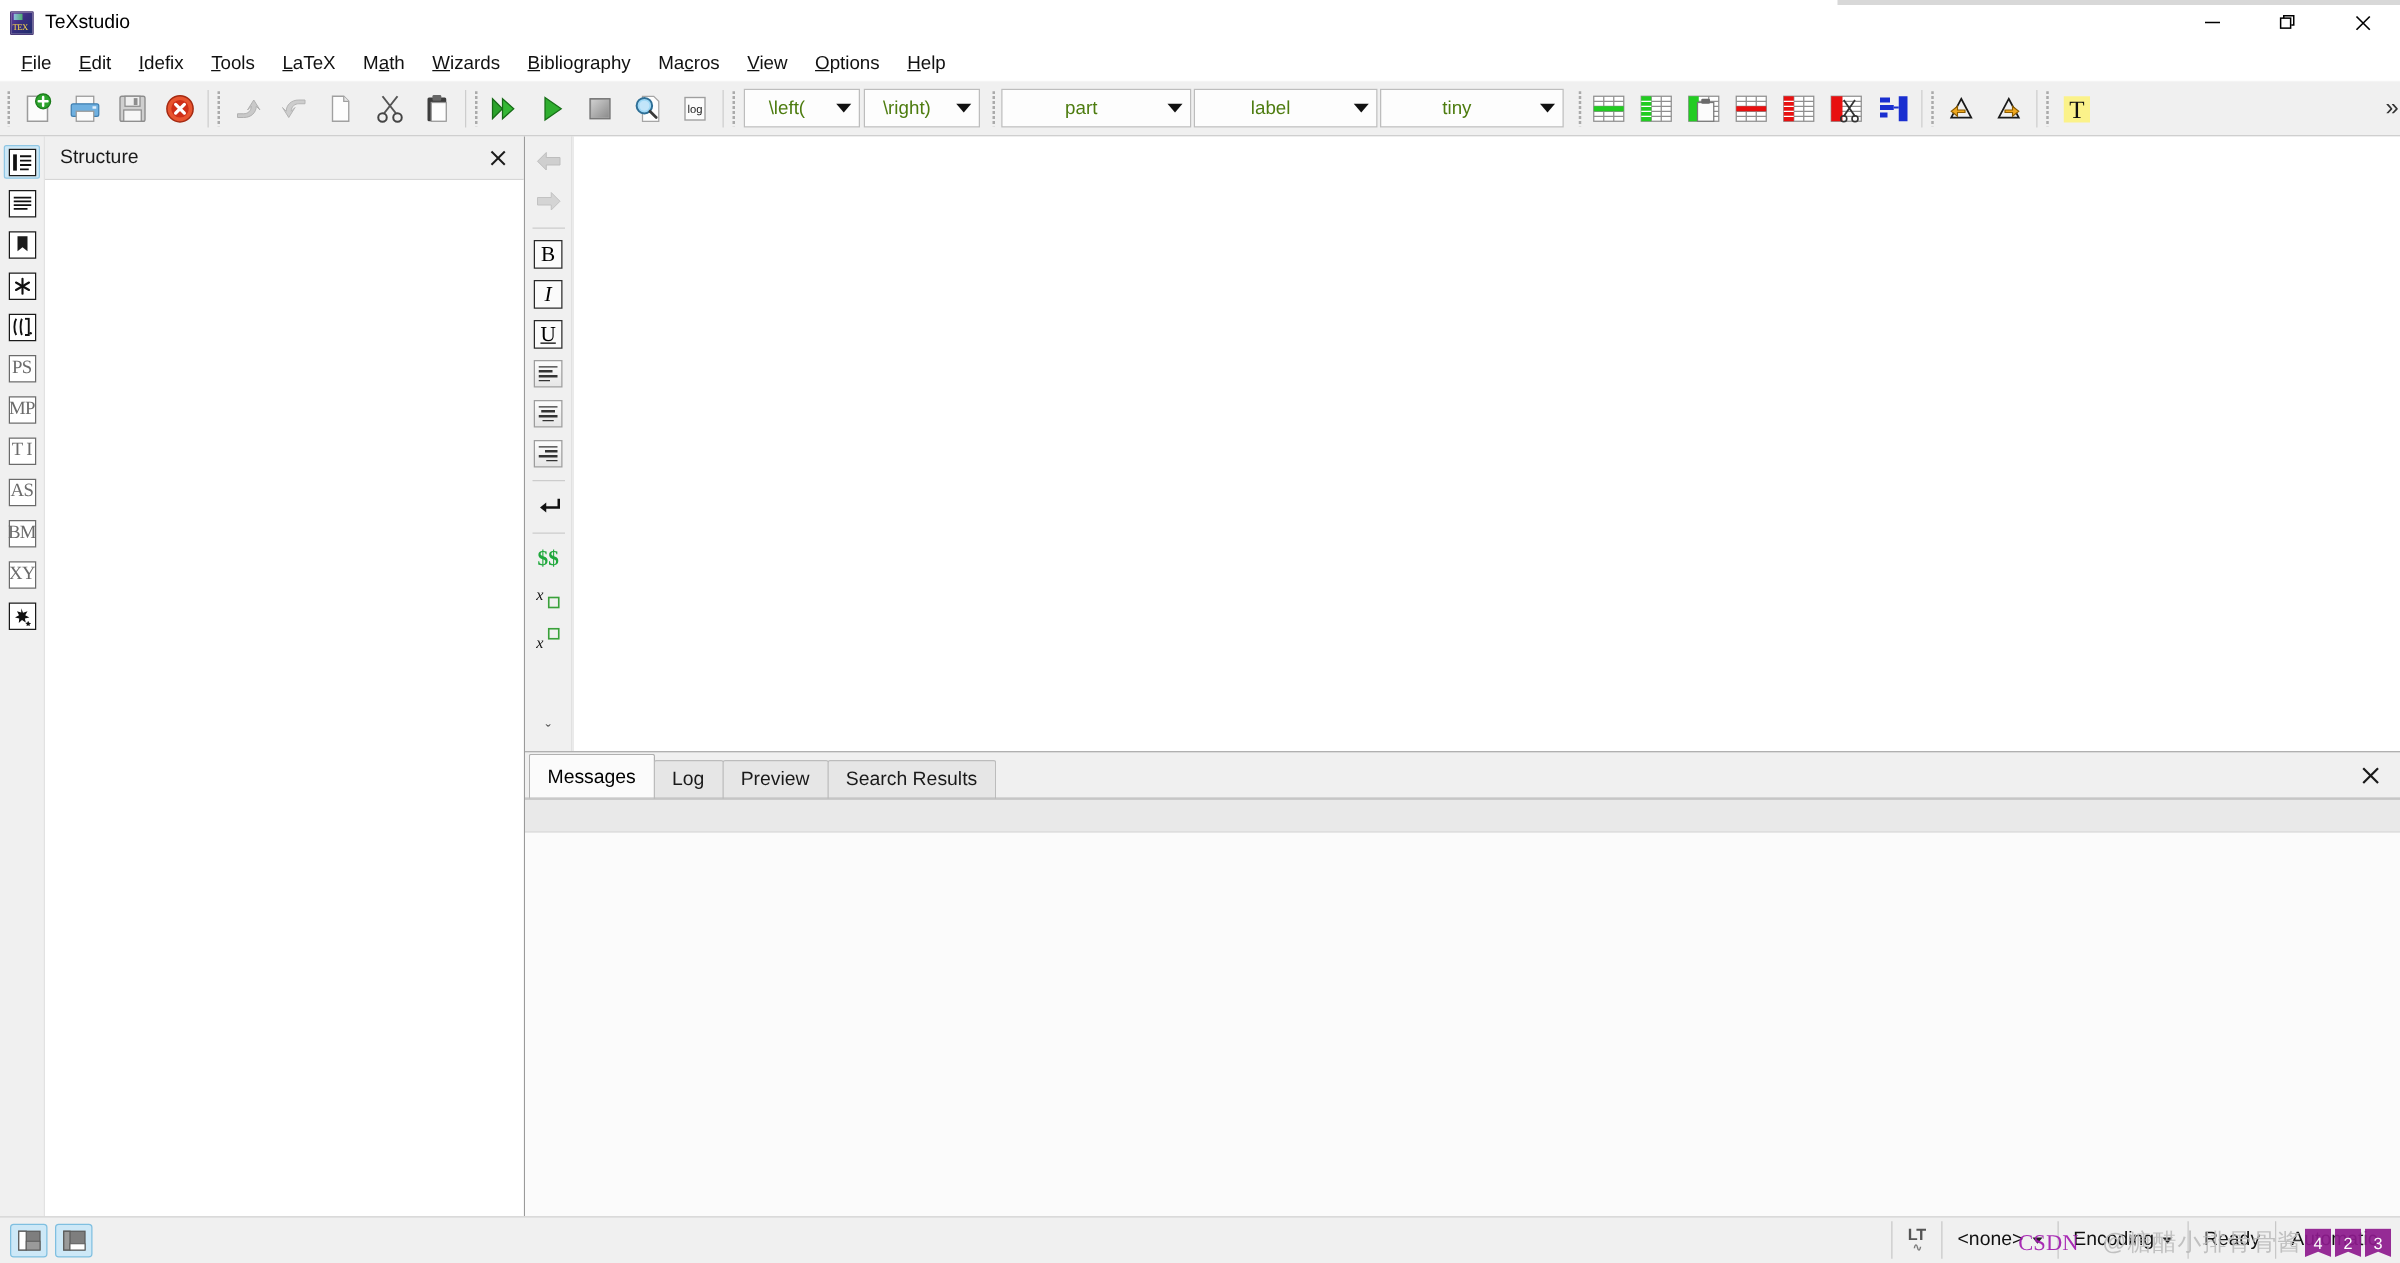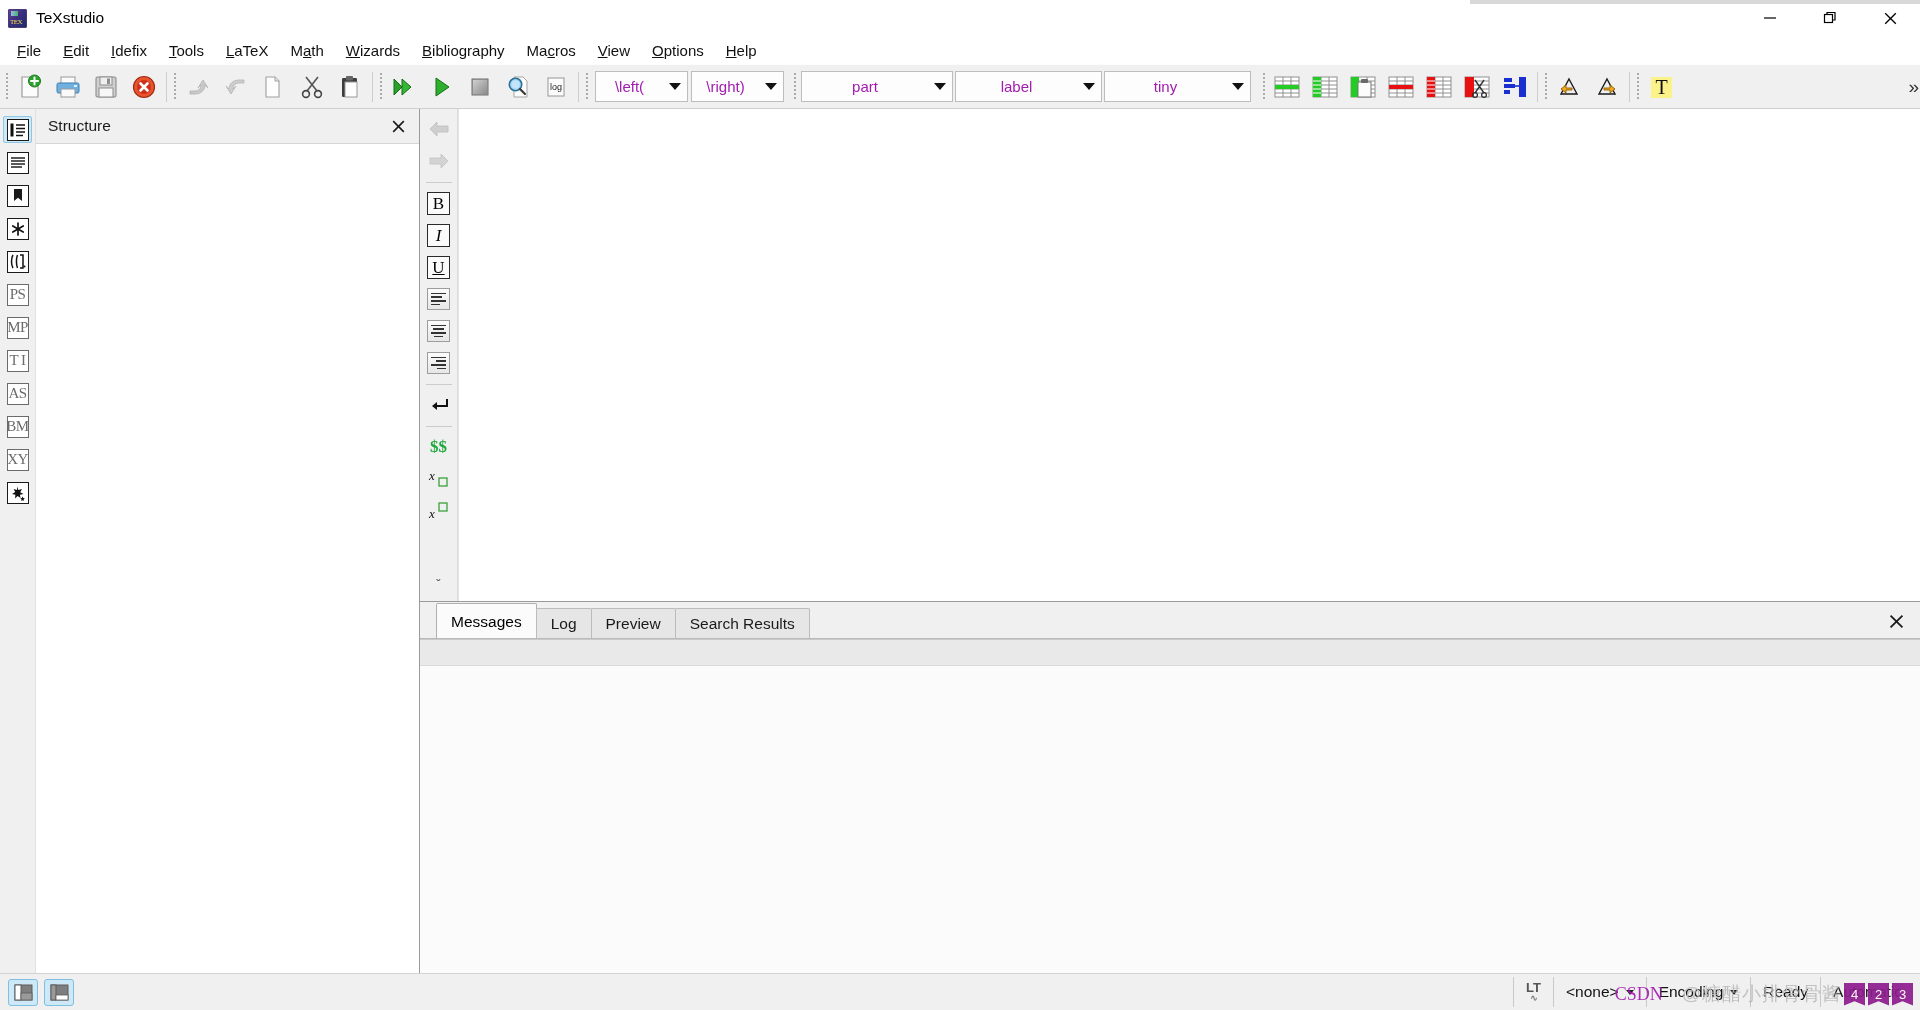--- a/index.html
+++ b/index.html
@@ -95,21 +95,21 @@
     display: flex; align-items: center; justify-content: center;
     flex: 0 0 38px;
   }
   .tb-btn svg { display:block; }
 
   
   .combo {
     height: 31px; background: #fdfdfd;
     border: 1px solid #bdbdbd;
     display: flex; align-items: center;
-    font-size: 15px; color: #a21caf;
+    font-size: 15px; color: #4d7c0f;
     position: relative;
   }
   .combo .cv { flex: 1; text-align: center; padding: 0 6px; white-space: nowrap; overflow: hidden; }
   .combo .carr {
     width: 24px; display: flex; align-items: center; justify-content: center;
     flex: 0 0 24px;
   }
   .combo .carr::after {
     content:""; width:0; height:0;
     border-left: 6px solid transparent; border-right: 6px solid transparent;
@@ -207,21 +207,21 @@
   .vbar-spacer { flex: 1 1 auto; }
 
   .editor-area { flex: 1 1 auto; background: #ffffff; border-left: 1px solid #e4e4e4; min-width:0; }
 
   
   .msgpanel { flex: 0 0 372px; display: flex; flex-direction: column; background: #f0f0f0; border-top: 1px solid #9a9a9a; }
   .tabrow {
     height: 37px; flex: 0 0 37px;
     display: flex; align-items: flex-end;
     background: #f0f0f0; position: relative;
-    padding-left: 16px;
+    padding-left: 3px;
   }
   .tab {
     height: 31px; padding: 0 14px;
     display: flex; align-items: center;
     font-size: 15.5px; color: #1a1a1a;
     border: 1px solid #bcbcbc; border-bottom: none;
     background: #e6e6e6; margin-right: -1px;
     border-radius: 2px 2px 0 0;
   }
   .tab.active { background: #fbfbfb; height: 36px; border-color:#b0b0b0; color:#000; }

